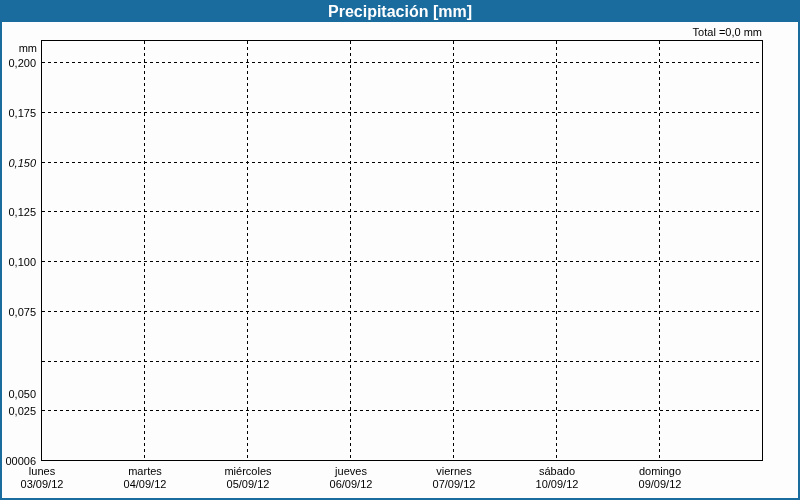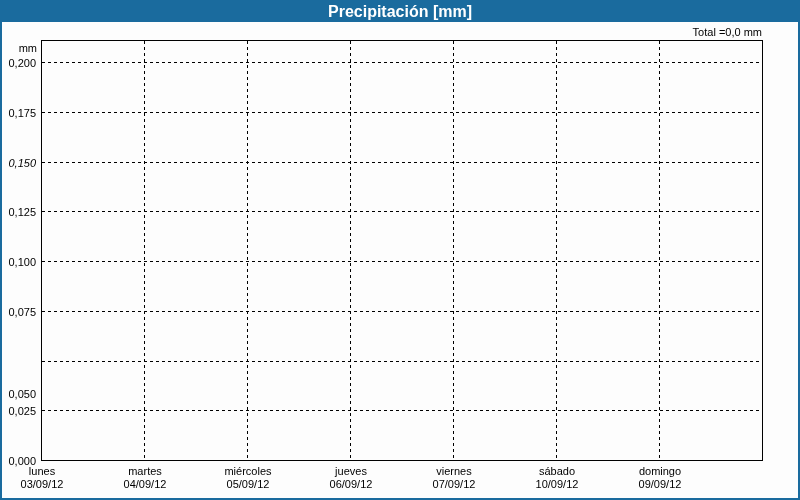--- a/index.html
+++ b/index.html
@@ -104,21 +104,21 @@
 
   <div id="y-labels">
       <div class="y-tick-label" style="top: 54px;">0,200</div>
       <div class="y-tick-label" style="top: 103.75px;">0,175</div>
       <div class="y-tick-label" style="top: 153.5px; font-style: italic;">0,150</div>
       <div class="y-tick-label" style="top: 203.25px;">0,125</div>
       <div class="y-tick-label" style="top: 253px; text-align: right;">0,100</div>
       <div class="y-tick-label" style="top: 302.75px;">0,075</div>
       <div class="y-tick-label" style="top: 354px; margin-top: 31px;">0,050</div>
       <div class="y-tick-label" style="top: 402.25px;">0,025</div>
-      <div class="y-tick-label" style="top: 452px;">0,000</div>
+      <div class="y-tick-label" style="top: 452px;">00006</div>
     </div>
   <div id="x-labels">
       <div class="x-day-label" style="left: -12px;">
         <div>lunes</div>
         <div>03/09/12</div>
       </div>
       <div class="x-day-label" style="left: 91px;">
         <div>martes</div>
         <div>04/09/12</div>
       </div>

